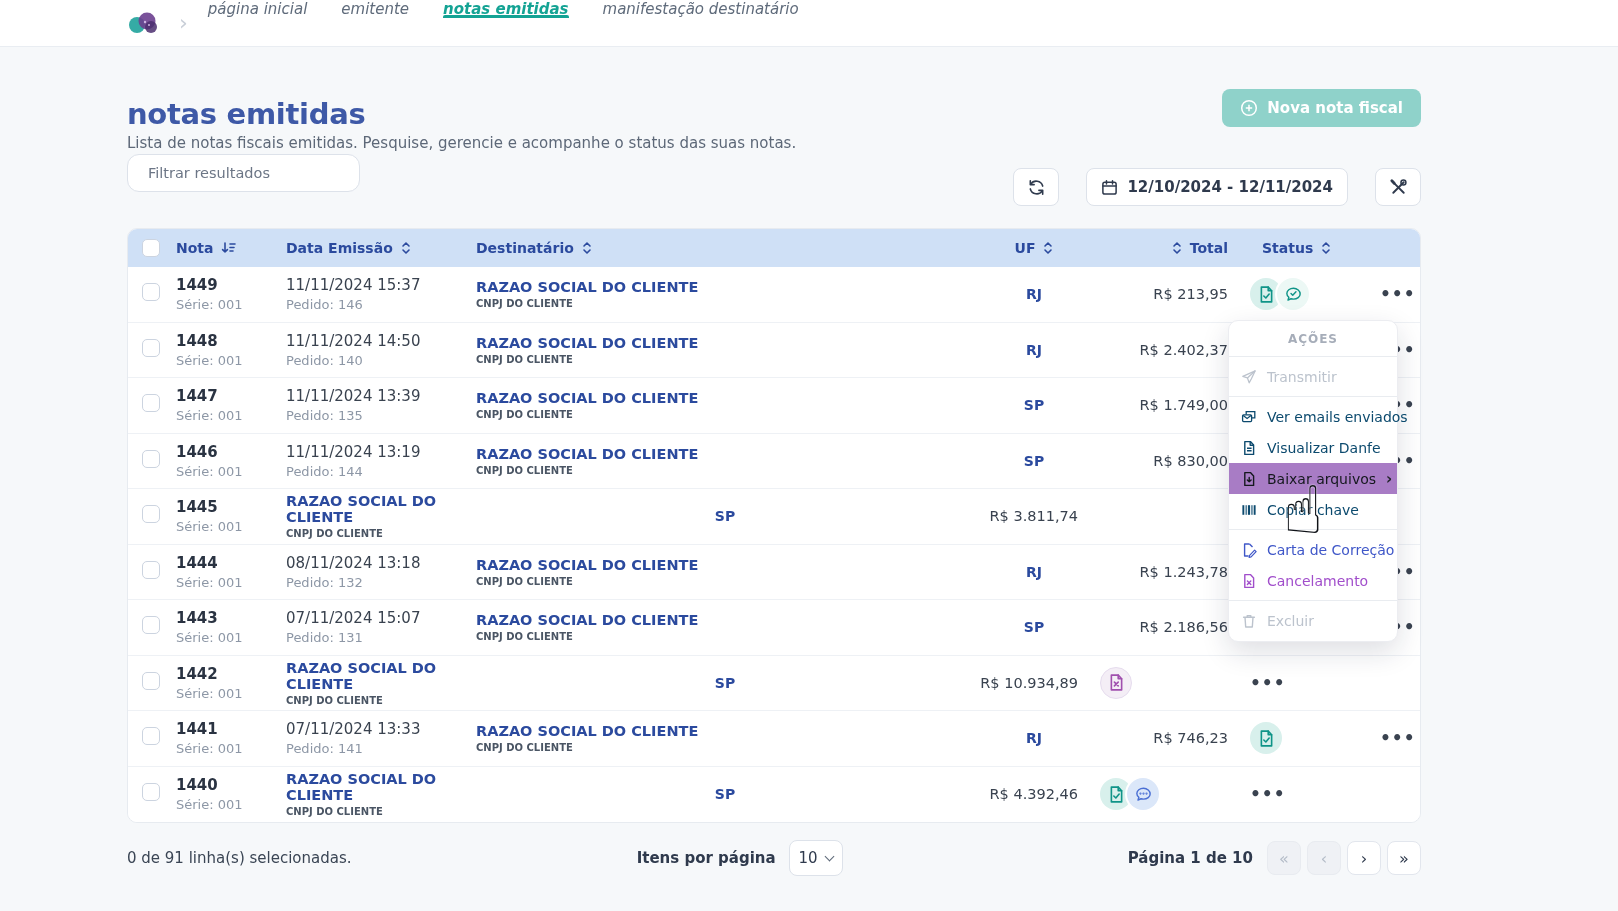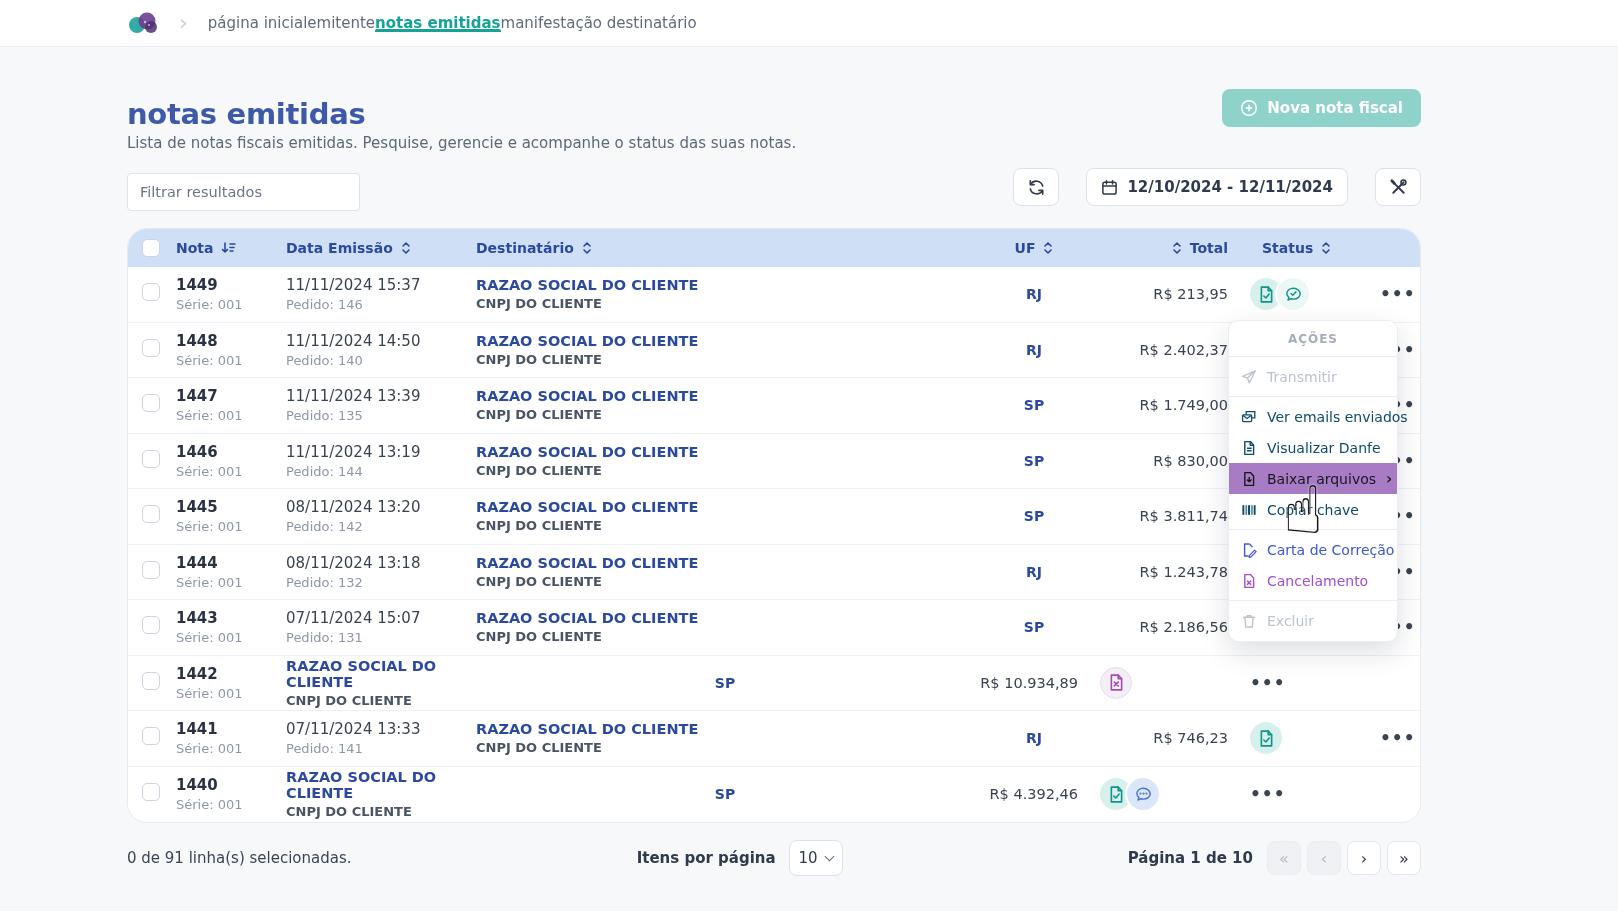--- a/index.html
+++ b/index.html
@@ -6,63 +6,63 @@
   html,body { margin:0; padding:0; }
   body {
     width:1618px; height:911px; position:relative; overflow:hidden;
     background:#f6f8fa; font-family:"DejaVu Sans", sans-serif; color:#2f3a4a;
   }
   
   .navbar{position:absolute;top:0;left:0;width:1618px;height:47px;background:#fff;
     border-bottom:1px solid #e9edf2;display:flex;align-items:center;padding:0 196px 0 127px;z-index:3;}
   .brand{display:flex;align-items:center;gap:18px;}
   .crumb-chev{color:#c9cfd8;font-size:22px;line-height:1;margin-right:8px;}
-  .nav-links{display:flex;align-items:center;height:47px;margin-left:12px;}
+  .nav-links{display:flex;align-items:flex-start;height:47px;margin-left:12px;gap:34px;font-style:italic;}
   .nav-link{display:flex;align-items:center;font-size:15px;color:#5f6b7b;text-decoration:none;position:relative;cursor:pointer;}
   .nav-link.active{color:#14a394;font-weight:bold;}
   .nav-link.active::after{content:"";position:absolute;left:0;right:0;bottom:0;height:3px;background:#14a394;border-radius:2px 2px 0 0;}
   .nav-right{margin-left:auto;display:flex;align-items:center;gap:12px;}
   .company-name{color:#2b4a9e;font-weight:bold;font-size:15px;}
   .cnpj-pill{background:#f1eaf8;color:#46405f;font-size:13.5px;font-weight:600;padding:5px 12px;border-radius:999px;}
   .updown{color:#6b7280;}
   .avatar{width:34px;height:34px;border-radius:50%;background:#1b2152;display:flex;align-items:center;justify-content:center;cursor:pointer;}
   
   .page-title{position:absolute;left:127px;top:78px;font-size:29px;font-weight:800;color:#3e59a7;letter-spacing:-.3px;}
   .page-sub{position:absolute;left:127px;top:119px;font-size:15px;color:#5d6878;}
   .new-note-btn{position:absolute;top:89px;right:197px;height:38px;border:none;border-radius:8px;
     background:#8fd2ca;color:#fff;font-weight:bold;font-size:15px;font-family:inherit;
     display:flex;align-items:center;gap:9px;padding:0 18px;cursor:pointer;}
   
-  .filter-input{position:absolute;left:127px;top:173px;width:233px;height:38px;border:1px solid #dde2ea;
-    border-radius:4px;background:#fff;padding:0 12px;font-size:14.5px;font-family:inherit;color:#333;outline:none;}
+  .filter-input{position:absolute;left:127px;top:154px;width:233px;height:38px;border:1px solid #dde2ea;
+    border-radius:12px;background:#fff;padding:0 20px;font-size:14.5px;font-family:inherit;color:#333;outline:none;}
   .filter-input::placeholder{color:#6c7686;}
   .filter-right{position:absolute;top:168px;right:197px;display:flex;gap:27px;}
   .icon-btn{height:38px;background:#fff;border:1px solid #dde2ea;border-radius:8px;display:flex;
     align-items:center;justify-content:center;cursor:pointer;color:#2f3a4d;font-family:inherit;}
   .sq{width:46px;}
   .date-btn{padding:0 14px;gap:9px;font-size:15px;font-weight:600;color:#2f3a4d;}
   
   .table-card{position:absolute;left:127px;top:228px;width:1294px;background:#fff;border:1px solid #e7ebf0;
-    border-radius:20px;overflow:hidden;}
+    border-radius:10px;overflow:hidden;}
   .tgrid{display:grid;grid-template-columns:48px 110px 190px 1fr 120px 150px 130px 46px;align-items:center;}
   .thead{height:38px;background:#cfe0f6;color:#2b4a9e;font-size:14px;font-weight:bold;}
   .hcell{display:flex;align-items:center;gap:8px;}
   .h-check{padding-left:14px;}
   .h-uf{justify-content:center;}
   .h-total{justify-content:flex-end;padding-right:16px;}
   .h-status{padding-left:18px;}
   .sort-btn{display:flex;align-items:center;gap:8px;cursor:pointer;}
   .trow{height:55.5px;border-bottom:1px solid #eef1f5;background:#fff;}
   .trow:last-child{border-bottom:none;}
   .c-check{padding-left:14px;}
   .cb{width:18px;height:18px;border:1.5px solid #ccd4e0;border-radius:5px;background:#fff;display:inline-block;cursor:pointer;}
   .v1{font-weight:bold;color:#2a3342;font-size:15px;}
   .v1b{color:#39424f;font-size:15px;font-weight:500;}
   .v2{color:#8d97a6;font-size:13px;margin-top:3px;}
-  .v2b{color:#4a5564;font-size:13px;font-weight:600;margin-top:3px;}
+  .v2b{color:#4a5564;font-size:10px;font-weight:600;margin-top:3px;}
   .dest-link{color:#2b4a9e;font-weight:bold;font-size:14.5px;cursor:pointer;}
   .c-uf{text-align:center;color:#2b4a9e;font-weight:bold;font-size:14px;}
   .c-total{text-align:right;padding-right:16px;color:#39424f;font-size:14.5px;}
   .c-status{display:flex;align-items:center;padding-left:6px;}
   .status-circle{width:32px;height:32px;border-radius:50%;display:flex;align-items:center;justify-content:center;cursor:pointer;flex:0 0 auto;}
   .st-doc-check{background:#d8f0ec;}
   .st-chat-check{background:#ecf8f5;margin-left:-5px;box-shadow:0 0 0 2px #fff;}
   .st-doc-x{background:#f4eef6;border:1px solid #e6dcee;}
   .st-chat-dots{background:#dbe7f9;margin-left:-5px;box-shadow:0 0 0 2px #fff;}
   .more-btn{border:none;background:none;color:#3a4350;font-size:17px;font-weight:bold;cursor:pointer;font-family:inherit;letter-spacing:1px;}
@@ -297,24 +297,20 @@
     <div class="c-total">R$ 830,00</div>
     <div class="c-status"></div>
     <div><button class="more-btn">•••</button></div>
   </div>
 
   <div class="tgrid trow">
     <div class="c-check"><span class="cb"></span></div>
     <div>
           <div class="v1">1445</div>
           <div class="v2">Série: 001</div>
-        </div>
-    <div>
-          <div class="v1b">08/11/2024 13:20</div>
-          <div class="v2">Pedido: 142</div>
         </div>
     <div>
           <div class="dest-link">RAZAO SOCIAL DO CLIENTE</div>
           <div class="v2b">CNPJ DO CLIENTE</div>
         </div>
     <div class="c-uf">SP</div>
     <div class="c-total">R$ 3.811,74</div>
     <div class="c-status"></div>
     <div><button class="more-btn">•••</button></div>
   </div>

